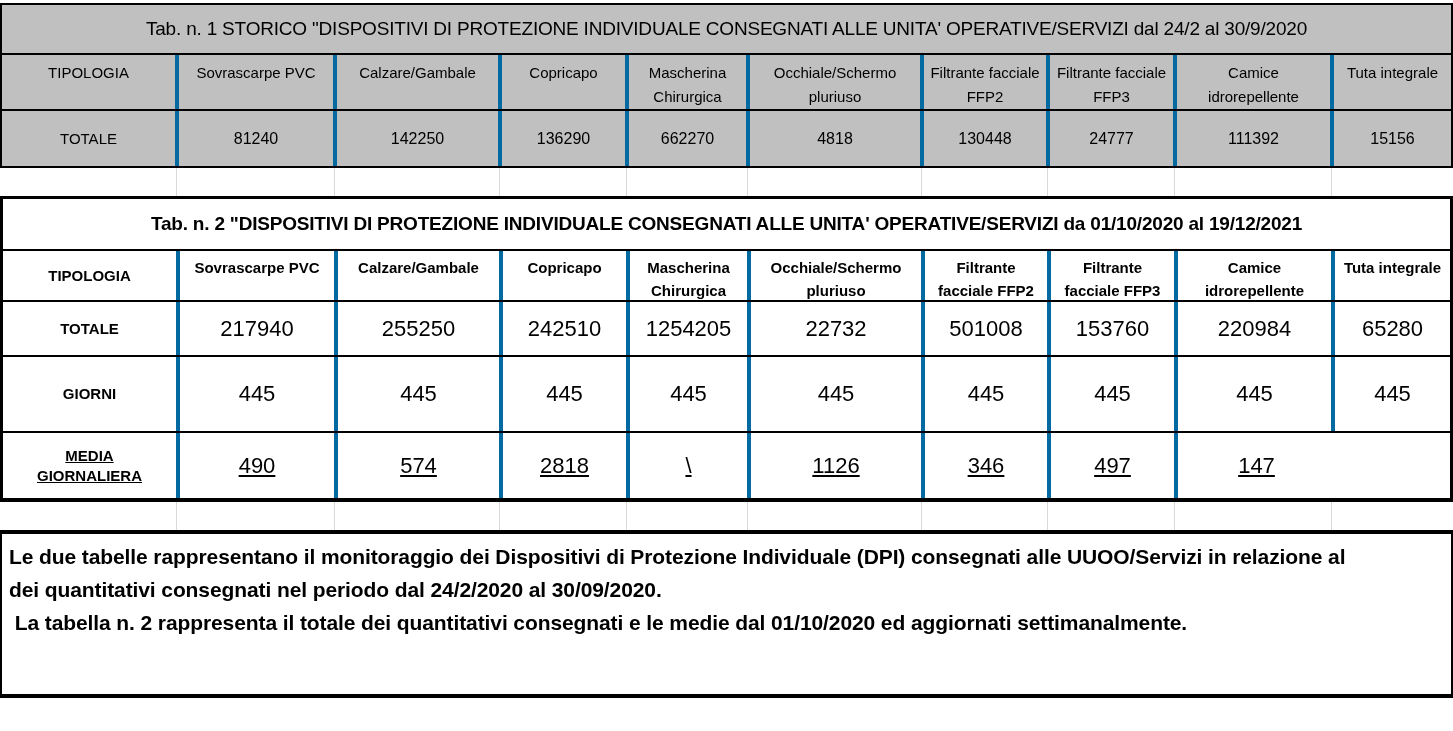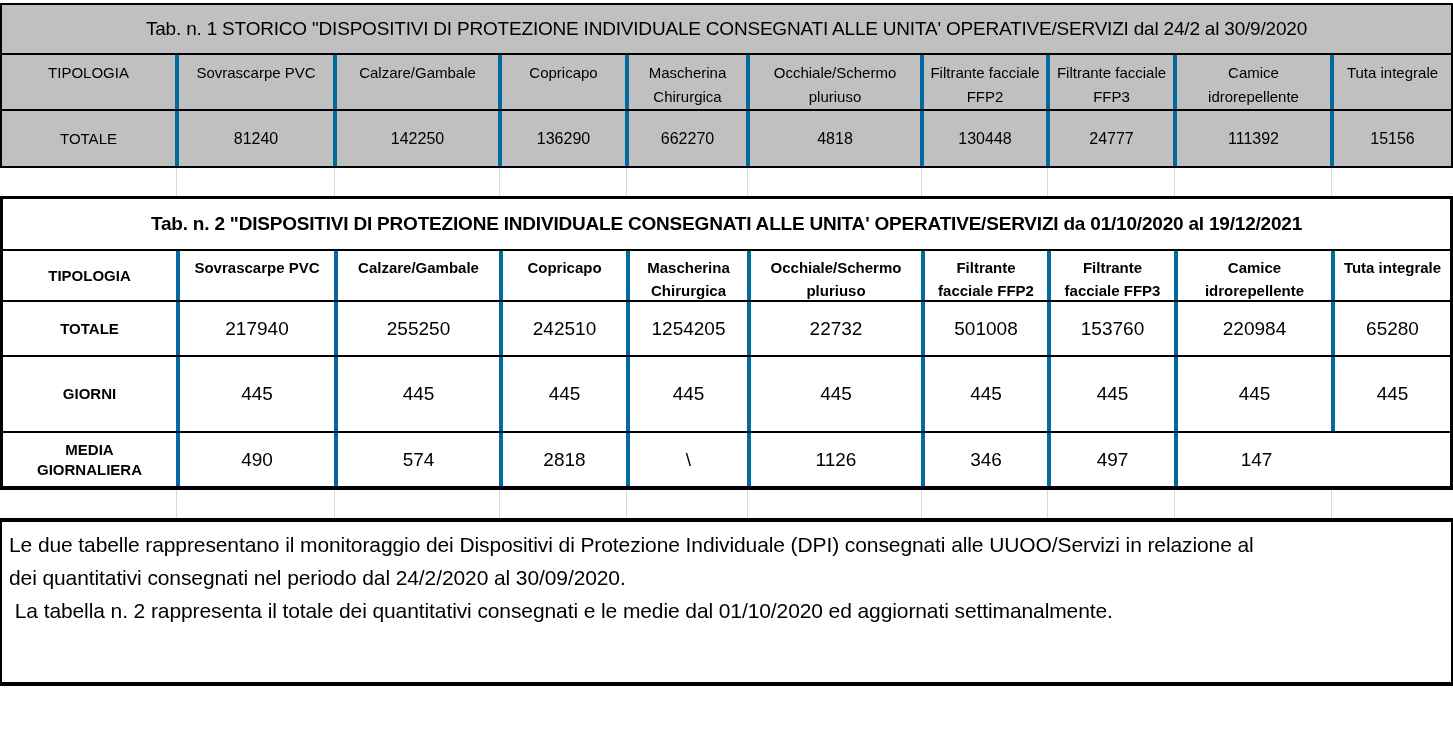--- a/index.html
+++ b/index.html
@@ -38,32 +38,32 @@
   .t2 { border:3px solid #000; border-bottom-width:4px; background:#fff; }
   .t2 .title-row {
     height:52px; display:flex; align-items:center; justify-content:center;
     font-size:19px; font-weight:bold; border-bottom:2px solid #000; letter-spacing:-0.2px;
   }
   .t2 .row-hdr { border-bottom:2px solid #000; font-weight:bold; }
   .t2 .row-hdr .cell { height:49px; align-items:flex-start; padding-top:5px; font-size:15px; line-height:23px; }
   .t2 .row-hdr .cell.label { align-items:center; padding-top:0; }
   .t2 .row-data { border-bottom:2px solid #000; }
   .t2 .row-data:last-child { border-bottom:none; }
-  .t2 .row-data .cell { font-size:19px; }
+  .t2 .row-data .cell { font-size:22px; }
   .t2 .row-totale .cell { height:53px; }
   .t2 .row-giorni .cell { height:74px; }
-  .t2 .row-media  .cell { height:53px; }
+  .t2 .row-media  .cell { height:65px;text-decoration:underline; }
   .t2 .row-data .cell.label { font-size:15px; font-weight:bold; line-height:20px; }
   .t2 .row-media .cell.label { padding:0 30px; }
 
   
   .caption {
     border:2px solid #000; border-top-width:4px; border-bottom-width:4px;
     height:168px; padding:6px 7px 0 7px;
-    font-size:21px; line-height:33px; letter-spacing:-0.1px;
+    font-size:21px; line-height:33px; letter-spacing:-0.1px;font-weight:bold;
   }
   .caption .line { white-space:pre-wrap; }
 </style>
 </head>
 <body>
 
 <div class="sheet">
 
   <section class="t1">
     <div class="title-row">Tab. n. 1 STORICO "DISPOSITIVI DI PROTEZIONE INDIVIDUALE CONSEGNATI ALLE UNITA' OPERATIVE/SERVIZI dal 24/2 al 30/9/2020</div>

